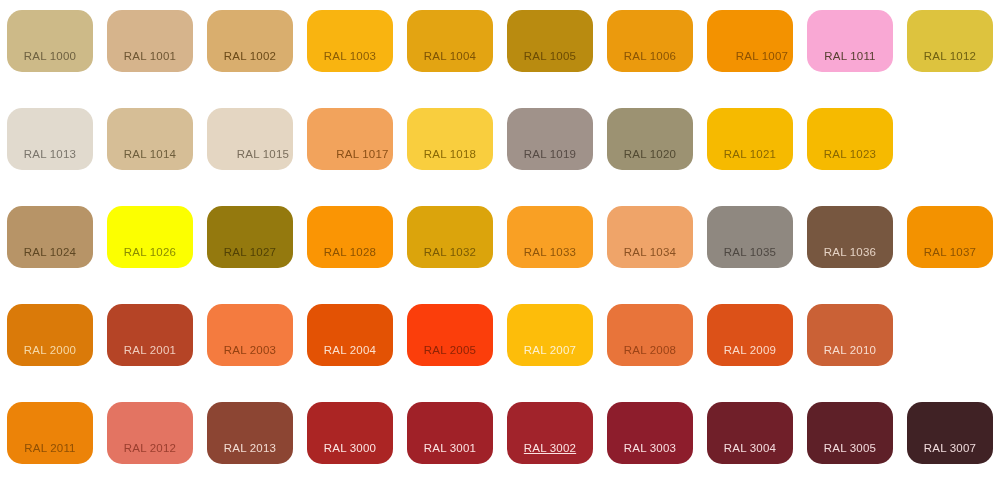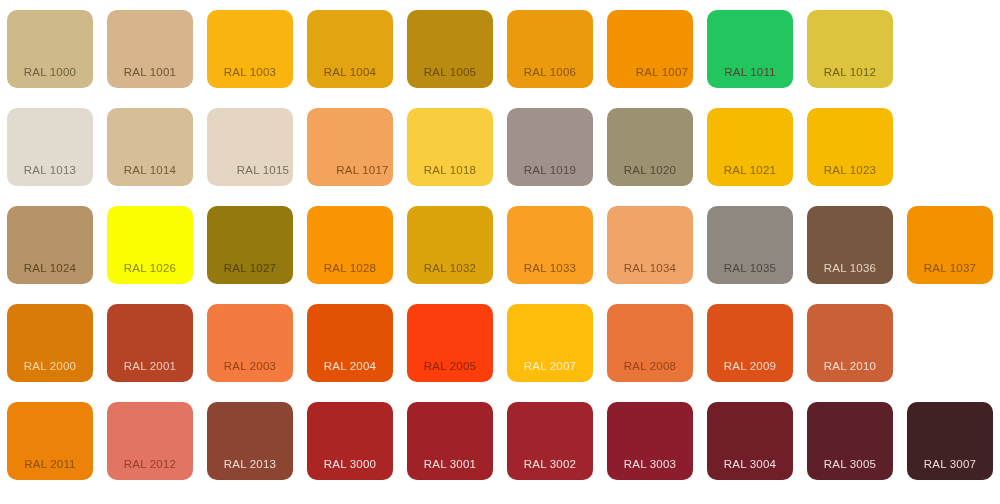--- a/index.html
+++ b/index.html
@@ -32,23 +32,23 @@
     width: 100px;
     height: 98px;
     display: flex;
     align-items: flex-start;
     justify-content: center;
     box-sizing: border-box;
   }
 
   .swatch {
     width: 86px;
-    height: 78px;
+    height: 62px;
     margin-top: 10px;
-    border-radius: 10px;
+    border-radius: 15px;
     position: relative;
     box-sizing: border-box;
   }
 
   .swatch-label {
     position: absolute;
     left: 0;
     right: 0;
     bottom: 9px;
     text-align: center;
@@ -69,20 +69,25 @@
         <div class="swatch" style="background: rgb(205, 186, 136);">
           <span class="swatch-label" style="color: rgb(110, 97, 65);">RAL 1000</span>
         </div>
       </div>
       <div class="swatch-cell">
         <div class="swatch" style="background: rgb(214, 180, 140);">
           <span class="swatch-label" style="color: rgb(110, 86, 51);">RAL 1001</span>
         </div>
       </div>
       <div class="swatch-cell">
+        <div class="swatch" style="background: rgb(217, 174, 110);">
+          <span class="swatch-label" style="color: rgb(107, 74, 24);">RAL 1002</span>
+        </div>
+      </div>
+      <div class="swatch-cell">
         <div class="swatch" style="background: rgb(249, 180, 16);">
           <span class="swatch-label" style="color: rgb(138, 92, 6);">RAL 1003</span>
         </div>
       </div>
       <div class="swatch-cell">
         <div class="swatch" style="background: rgb(227, 164, 18);">
           <span class="swatch-label" style="color: rgb(126, 83, 5);">RAL 1004</span>
         </div>
       </div>
       <div class="swatch-cell">
@@ -94,21 +99,21 @@
         <div class="swatch" style="background: rgb(235, 154, 13);">
           <span class="swatch-label" style="color: rgb(138, 84, 5);">RAL 1006</span>
         </div>
       </div>
       <div class="swatch-cell">
         <div class="swatch" style="background: rgb(243, 146, 0);">
           <span class="swatch-label" style="color: rgb(142, 82, 0); padding-left: 24px;">RAL 1007</span>
         </div>
       </div>
       <div class="swatch-cell">
-        <div class="swatch" style="background: #22c55e;">
+        <div class="swatch" style="background: #f9a8d4;">
           <span class="swatch-label" style="color: rgb(87, 64, 48);">RAL 1011</span>
         </div>
       </div>
       <div class="swatch-cell">
         <div class="swatch" style="background: rgb(221, 195, 62);">
           <span class="swatch-label" style="color: rgb(111, 96, 18);">RAL 1012</span>
         </div>
       </div>
     </div>
     <div class="ral-row">
@@ -278,21 +283,21 @@
           <span class="swatch-label" style="color: rgb(251, 230, 228);">RAL 3000</span>
         </div>
       </div>
       <div class="swatch-cell">
         <div class="swatch" style="background: rgb(160, 33, 40);">
           <span class="swatch-label" style="color: rgb(251, 227, 227);">RAL 3001</span>
         </div>
       </div>
       <div class="swatch-cell">
         <div class="swatch" style="background: rgb(161, 35, 43);">
-          <span class="swatch-label" style="color: rgb(251, 227, 227);">RAL 3002</span>
+          <span class="swatch-label" style="color: rgb(251, 227, 227); text-decoration: underline;">RAL 3002</span>
         </div>
       </div>
       <div class="swatch-cell">
         <div class="swatch" style="background: rgb(141, 29, 44);">
           <span class="swatch-label" style="color: rgb(248, 224, 226);">RAL 3003</span>
         </div>
       </div>
       <div class="swatch-cell">
         <div class="swatch" style="background: rgb(112, 31, 41);">
           <span class="swatch-label" style="color: rgb(244, 221, 223);">RAL 3004</span>

